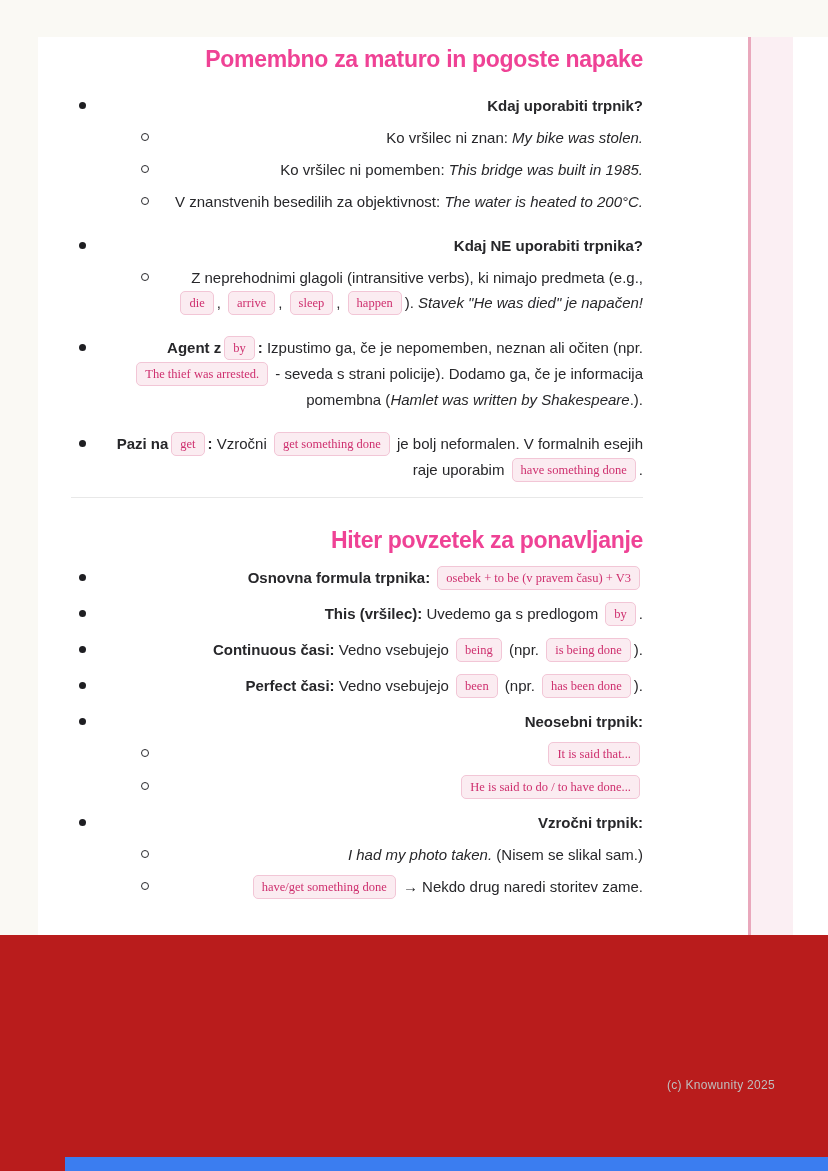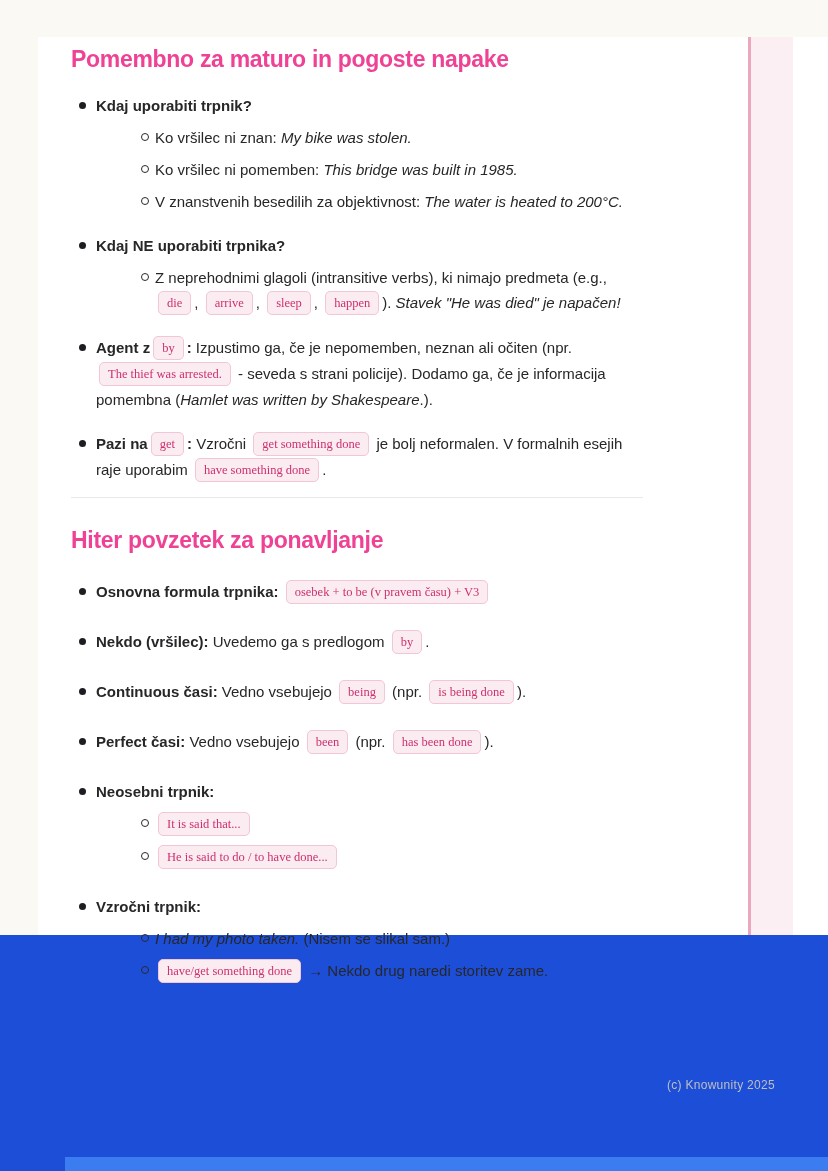--- a/index.html
+++ b/index.html
@@ -1,30 +1,30 @@
 <!DOCTYPE html>
 <html><head>
 <meta charset="utf-8">
 <style>
   html,body{margin:0;padding:0;}
   body{font-family:"Liberation Sans",sans-serif;background:#fff;}
-  .canvas{position:relative;width:828px;height:1171px;background:#1d4ed8;overflow:hidden;}
+  .canvas{position:relative;width:828px;height:1171px;background:#b91c1c;overflow:hidden;text-align:right;}
   .bg-top{position:absolute;left:0;top:0;width:828px;height:935px;background:#FAF9F4;}
   .card{position:absolute;left:38px;top:37px;width:790px;height:898px;background:#ffffff;}
   .stripe{position:absolute;top:0;right:35px;width:42px;height:100%;background:#FBEFF3;border-left:3px solid #E9A8BC;}
   .doc{position:relative;padding:7px 0 0 33px;width:572px;font-size:15px;color:#27272A;}
   .section-title{font-size:23px;font-weight:700;letter-spacing:-0.3px;color:#EF4295;margin:0 0 10px;line-height:30px;}
   hr.divider{border:none;border-top:1px solid #E8E8E8;margin:14px 0 0;}
   .after-divider{margin-top:27px;}
   ul{list-style:none;margin:0;padding:0;}
   li{position:relative;padding-left:25px;line-height:25px;}
   li.b1{margin-top:19px;}
   ul.sub{margin-left:34px;margin-top:6px;}
   li.b2{margin-top:7px;}
-  .tight li.b1{margin-top:24px;}
+  .tight li.b1{margin-top:10px;}
   .dot{position:absolute;left:8px;top:9px;width:7px;height:7px;border-radius:50%;background:#1E1E22;}
   .circ{position:absolute;left:11px;top:8px;width:8px;height:8px;border-radius:50%;border:1.6px solid #2A2A2E;box-sizing:border-box;background:transparent;}
   .bold{font-weight:700;}
   .ital{font-style:italic;}
   .bold.ital{font-weight:400;font-style:italic;}
   .code{display:inline-block;background:#FBECF1;border:1px solid #F2C6D6;border-radius:5px;color:#CE2F6E;font-family:Liberation Serif, serif;font-size:12.5px;line-height:16px;padding:3px 8px;margin:0 3px;position:relative;top:-1px;white-space:nowrap;}
   .footer{position:absolute;top:1078px;right:53px;font-size:12px;letter-spacing:0.3px;color:#BFBFBF;}
   .bottom-bar{position:absolute;left:65px;right:0;bottom:0;height:14px;background:#3B7DF0;}
 </style>
 </head>
@@ -45,21 +45,21 @@
           <li class="b1"><span class="dot"></span><span><span class="bold">Kdaj NE uporabiti trpnika?</span></span><ul class="sub">
               <li class="b2"><span class="circ"></span><span><span class="">Z neprehodnimi glagoli (intransitive verbs), ki nimajo predmeta (e.g., </span><span class="code">die</span><span class="">, </span><span class="code">arrive</span><span class="">, </span><span class="code">sleep</span><span class="">, </span><span class="code">happen</span><span class="">). </span><span class="ital">Stavek "He was died" je napačen!</span></span></li>
             </ul></li>
           <li class="b1"><span class="dot"></span><span><span class="bold">Agent z</span><span class="code">by</span><span class="bold">:</span><span class=""> Izpustimo ga, če je nepomemben, neznan ali očiten (npr. </span><span class="code">The thief was arrested.</span><span class=""> - seveda s strani policije). Dodamo ga, če je informacija pomembna (</span><span class="ital">Hamlet was written </span><span class="bold ital">by Shakespeare</span><span class="">.).</span></span></li>
           <li class="b1"><span class="dot"></span><span><span class="bold">Pazi na</span><span class="code">get</span><span class="bold">:</span><span class=""> Vzročni </span><span class="code">get something done</span><span class=""> je bolj neformalen. V formalnih esejih raje uporabim </span><span class="code">have something done</span><span class="">.</span></span></li>
         </ul>
         <hr class="divider">
         <h2 class="section-title after-divider">Hiter povzetek za ponavljanje</h2>
         <ul class="tight">
           <li class="b1"><span class="dot"></span><span><span class="bold">Osnovna formula trpnika:</span><span class=""> </span><span class="code">osebek + to be (v pravem času) + V3</span></span></li>
-          <li class="b1"><span class="dot"></span><span><span class="bold">Nekdo (vršilec):</span><span class=""> Uvedemo ga s predlogom </span><span class="code">by</span><span class="">.</span></span></li>
+          <li class="b1"><span class="dot"></span><span><span class="bold">This (vršilec):</span><span class=""> Uvedemo ga s predlogom </span><span class="code">by</span><span class="">.</span></span></li>
           <li class="b1"><span class="dot"></span><span><span class="bold">Continuous časi:</span><span class=""> Vedno vsebujejo </span><span class="code">being</span><span class=""> (npr. </span><span class="code">is being done</span><span class="">).</span></span></li>
           <li class="b1"><span class="dot"></span><span><span class="bold">Perfect časi:</span><span class=""> Vedno vsebujejo </span><span class="code">been</span><span class=""> (npr. </span><span class="code">has been done</span><span class="">).</span></span></li>
           <li class="b1"><span class="dot"></span><span><span class="bold">Neosebni trpnik:</span></span><ul class="sub">
               <li class="b2"><span class="circ"></span><span><span class="code">It is said that...</span></span></li>
               <li class="b2"><span class="circ"></span><span><span class="code">He is said to do / to have done...</span></span></li>
             </ul></li>
           <li class="b1"><span class="dot"></span><span><span class="bold">Vzročni trpnik:</span></span><ul class="sub">
               <li class="b2"><span class="circ"></span><span><span class="ital">I had my photo taken.</span><span class=""> (Nisem se slikal sam.)</span></span></li>
               <li class="b2"><span class="circ"></span><span><span class="code">have/get something done</span><span class=""> → Nekdo drug naredi storitev zame.</span></span></li>
             </ul></li>

